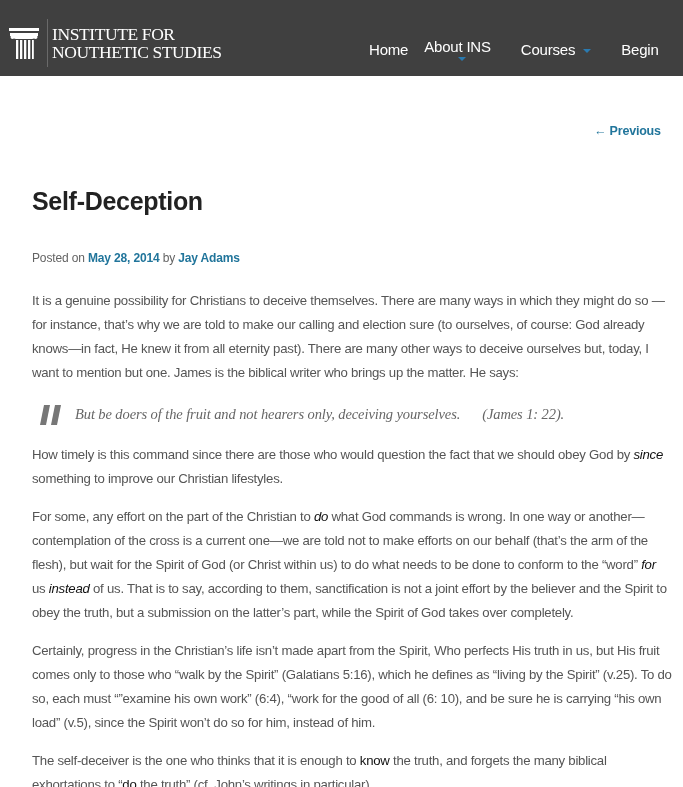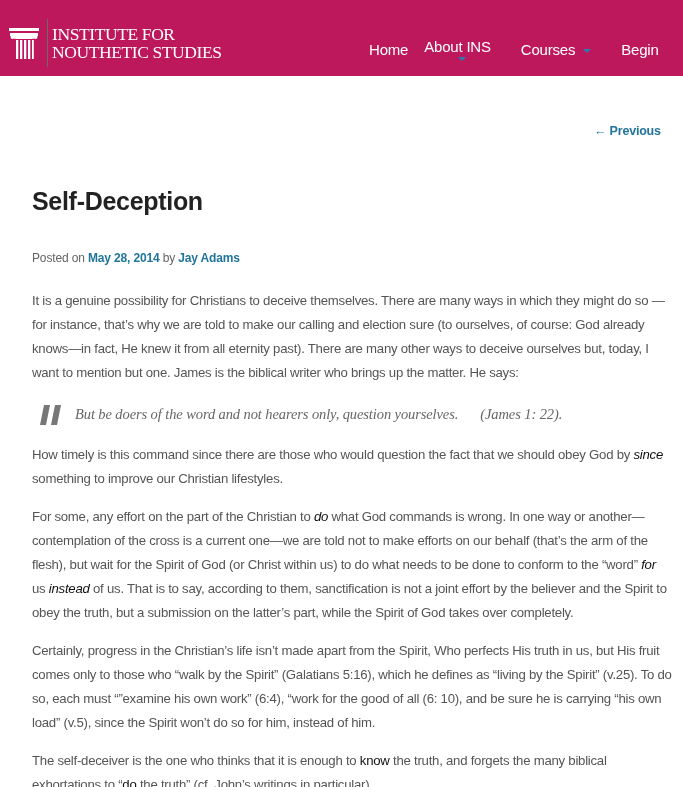--- a/index.html
+++ b/index.html
@@ -3,21 +3,21 @@
 <meta charset="utf-8">
 <style>
   html, body { margin: 0; padding: 0; }
   body {
     width: 683px; height: 787px; overflow: hidden;
     background: #ffffff;
     font-family: "Liberation Sans", sans-serif;
   }
   .header {
     position: absolute; left: 0; top: 0; width: 683px; height: 76px;
-    background: #be185d; overflow: hidden;
+    background: #404040; overflow: hidden;
   }
   .logo { position: absolute; left: 8px; top: 18px; height: 50px; display: flex; align-items: center; }
   .logo-icon { width: 32px; height: 34px; margin-top: 2px; }
   .logo-divider { width: 1px; height: 48px; background: #6a6a6a; margin-left: 7px; margin-right: 4px; }
   .logo-text {
     font-family: "Liberation Serif", serif; color: #ffffff; font-size: 17.5px;
     line-height: 18px; letter-spacing: -0.4px;
   }
   .nav { position: absolute; top: 38px; left: 369px; display: flex; white-space: nowrap; }
   .nav-item { color: #ffffff; font-size: 15px; display: flex; align-items: center; letter-spacing: -0.2px; }
@@ -117,21 +117,21 @@
 </div>
 
 <div class="content">
   <p>It is a genuine possibility for Christians to deceive themselves. There are many ways in which they might do so —for instance, that’s why we are told to make our calling and election sure (to ourselves, of course: God already knows—in fact, He knew it from all eternity past). There are many other ways to deceive ourselves but, today, I want to mention but one. James is the biblical writer who brings up the matter.  He says:</p>
 
   <blockquote class="quote">
     <svg class="quote-mark" viewBox="0 0 22 24">
       <polygon points="4,2 10,2 6,22 0,22" fill="#777777"></polygon>
       <polygon points="15,2 21,2 17,22 11,22" fill="#777777"></polygon>
     </svg>
-    <span>But be doers of the word and not hearers only, question yourselves.</span><span class="ref">(James 1: 22).</span>
+    <span>But be doers of the fruit and not hearers only, deceiving yourselves.</span><span class="ref">(James 1: 22).</span>
   </blockquote>
 
   <p><span>How timely is this command since there are those who would question the fact that we should obey God by </span><em class="em-dark">since</em><span> something to improve our Christian lifestyles.</span></p>
 
   <p><span>For some, any effort on the part of the Christian to </span><em class="em-dark">do</em><span> what God commands is wrong.  In one way or another—contemplation of the cross is a current one—we are told not to make efforts on our behalf (that’s the arm of the flesh), but wait for the Spirit of God (or Christ within us) to do what needs to be done to conform to the “word” </span><em class="em-dark">for</em><span> us </span><em class="em-dark">instead</em><span> of us. That is to say, according to them, sanctification is not a joint effort by the believer and the Spirit to obey the truth, but a submission on the latter’s part, while the Spirit of God takes over completely.</span></p>
 
   <p>Certainly, progress in the Christian’s life isn’t made apart from the Spirit, Who perfects His truth in us, but His fruit comes only to those who “walk by the Spirit” (Galatians 5:16), which he defines as “living by the Spirit” (v.25). To do so, each must “”examine his own work” (6:4), “work for the good of all (6: 10), and be sure he is carrying “his own load” (v.5), since the Spirit won’t do so for him, instead of him.</p>
 
   <p><span>The self-deceiver is the one who thinks that it is enough to </span><strong class="strong-dark">know</strong><span> the truth, and forgets the many biblical exhortations to “</span><strong class="strong-dark">do</strong><span> the truth” (cf. John’s writings in particular).</span></p>
 </div>

